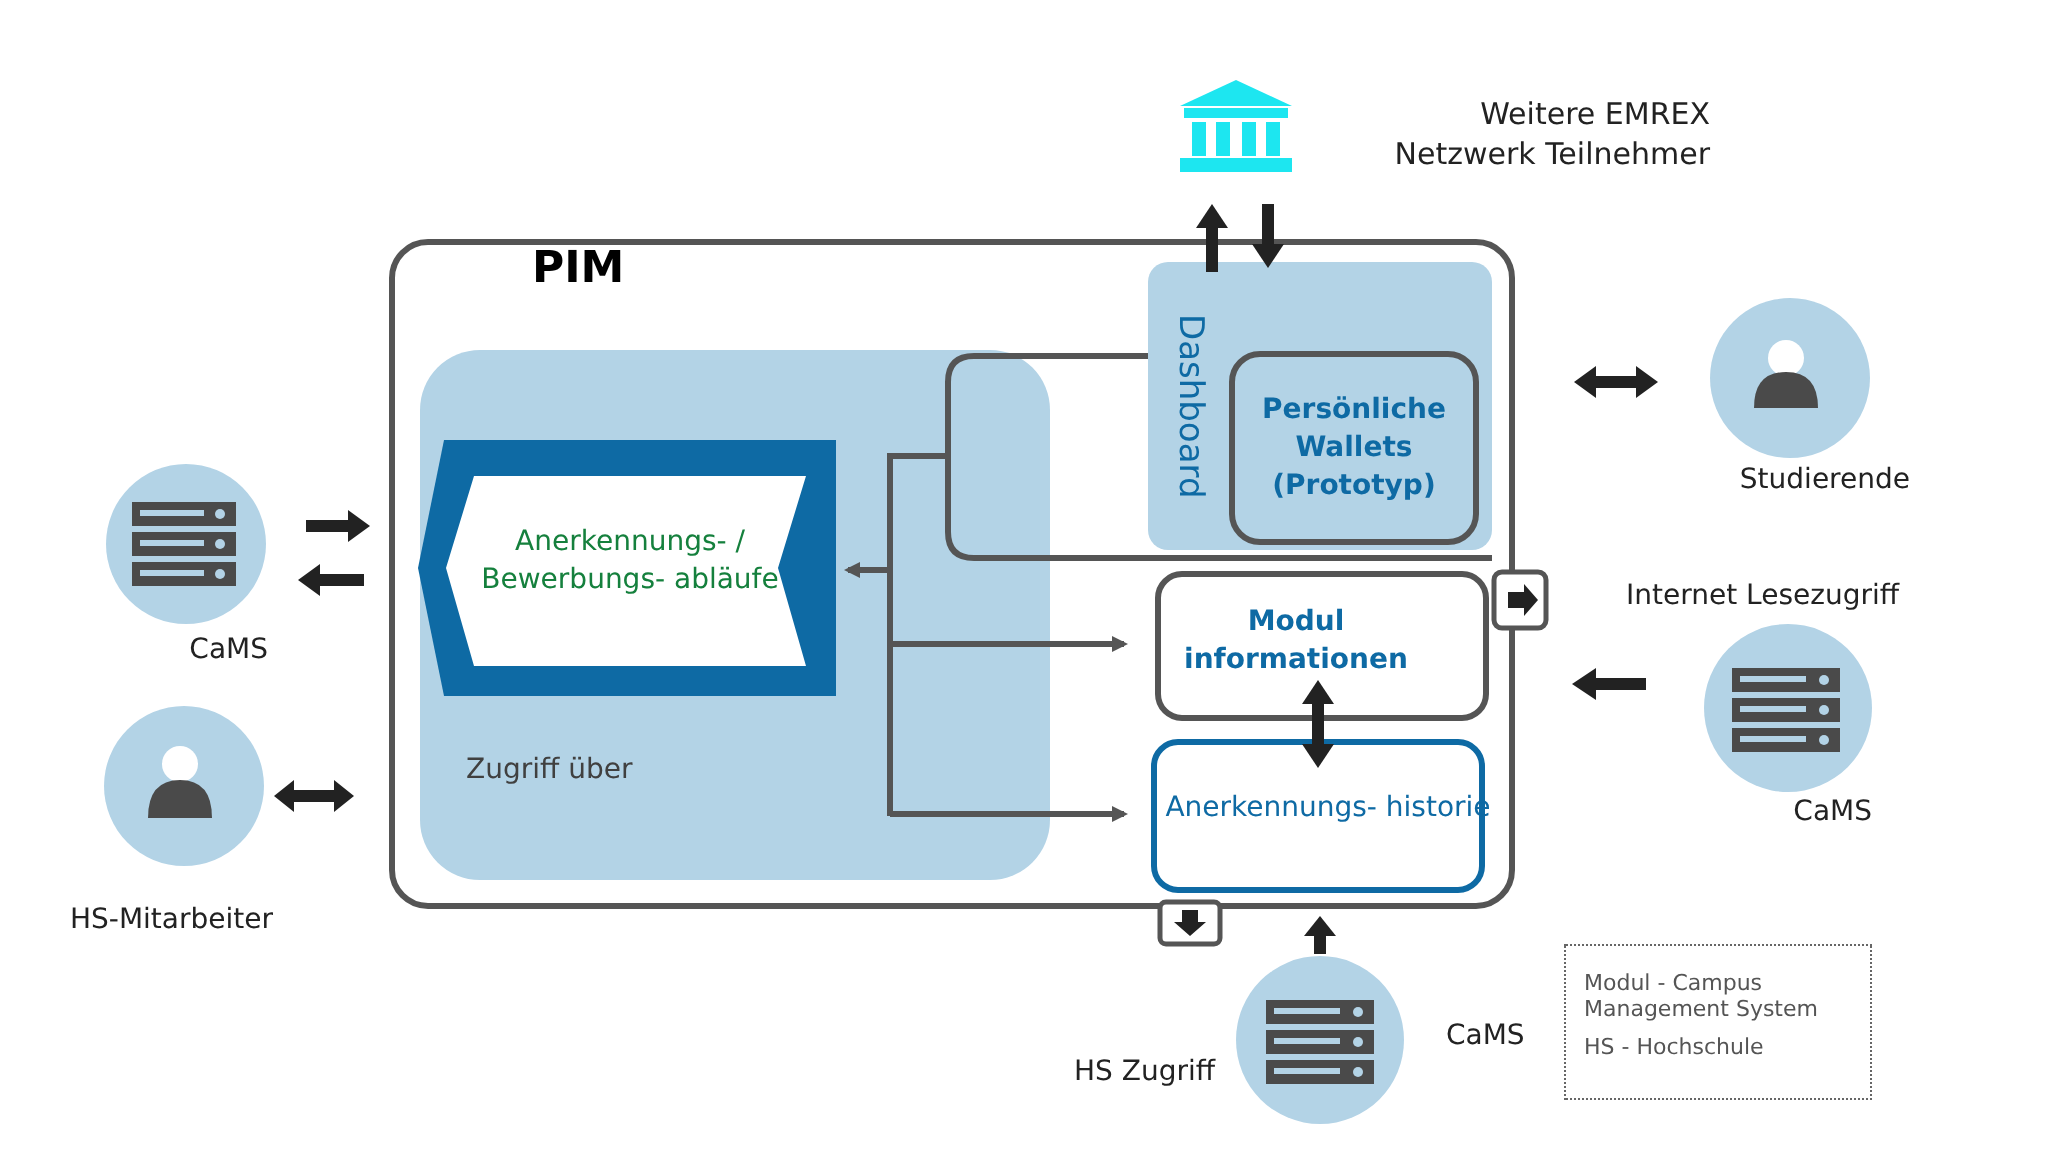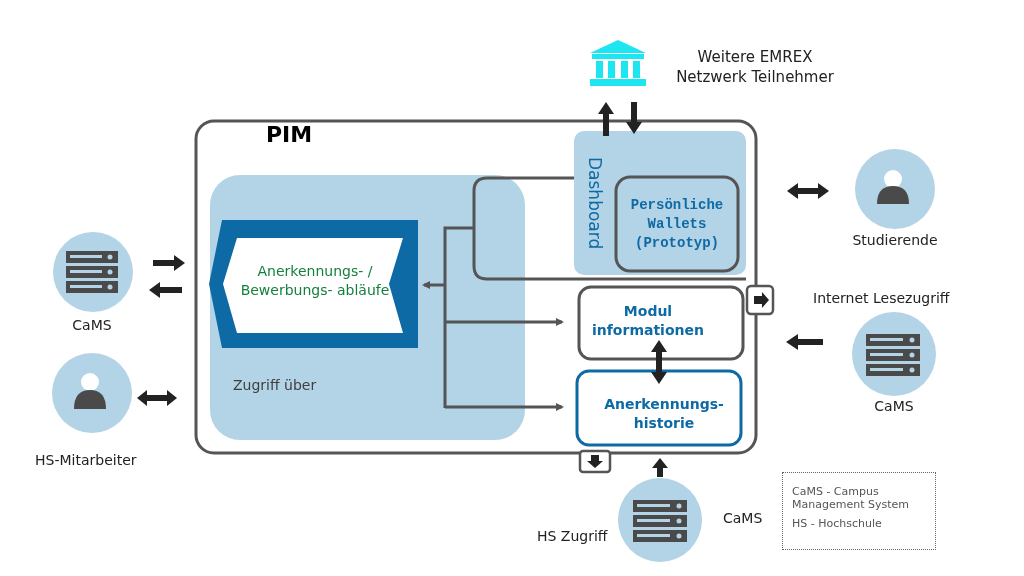--- a/index.html
+++ b/index.html
@@ -1,27 +1,27 @@
 <!DOCTYPE html>
 <html><head>
 <meta charset="utf-8">
 <style>
   html, body { margin:0; padding:0; background:#ffffff; }
   body { width:1024px; height:576px; position:relative; overflow:hidden; font-family:"DejaVu Sans", sans-serif; color:#222; }
   .abs { position:absolute; }
   svg.layer { position:absolute; left:0; top:0; }
   .txt { position:absolute; white-space:nowrap; }
-  .center { text-align:center; }
+  .center { text-align:right; }
   .pim-title { left:242px; top:122px; font-size:22px; font-weight:bold; color:#000000;margin-left:24px; }
   .process-text { left:232px; top:262px; width:166px; font-size:14px; line-height:19px; color:#15803d; text-align:center; white-space:normal; }
   .zugriff { left:233px; top:375px; font-size:14px; line-height:21px; color:#404040; }
   .dashboard { left:569px; top:200px; font-size:17px; color:#0e6aa4; transform:rotate(90deg); transform-origin:left top; }
-  .wallet { left:618px; top:196px; width:118px; font-size:14px; font-weight:bold; color:#0e6aa4; line-height:19px; text-align:center; white-space:normal;font-family:Liberation Mono, monospace; }
+  .wallet { left:618px; top:196px; width:118px; font-size:14px; font-weight:bold; color:#0e6aa4; line-height:19px; text-align:center; white-space:normal; }
   .modul { left:580px; top:302px; width:136px; font-size:14px; font-weight:bold; color:#0e6aa4; line-height:19px; text-align:center; white-space:normal; }
-  .historie { left:578px; top:395px; width:172px; font-size:14px; font-weight:bold; color:#0e6aa4; line-height:19px; text-align:center; white-space:normal; }
+  .historie { left:578px; top:395px; width:172px; font-size:14px; font-weight:normal; color:#0e6aa4; line-height:19px; text-align:center; white-space:normal; }
   .label { font-size:14px; color:#222; }
   .legend { left:782px; top:472px; width:152px; height:76px; border:1px dotted #666; }
   .legend-line { position:absolute; left:9px; font-size:11px; color:#555; line-height:13px; white-space:nowrap; }
 </style>
 </head>
 <body>
 
 <svg class="layer" width="1024" height="576" viewBox="0 0 1024 576">
   <defs>
     <marker id="ah" markerWidth="8" markerHeight="8" refX="6" refY="4" orient="auto" markerUnits="userSpaceOnUse">
@@ -177,16 +177,16 @@
 </div>
 <div class="txt label center" style="left:835px; top:232px; width:120px;">Studierende</div>
 <div class="txt label" style="left:813px; top:290px;text-align:center;">Internet Lesezugriff</div>
 <div class="txt label center" style="left:852px; top:398px; width:84px;">CaMS</div>
 <div class="txt label center" style="left:50px; top:317px; width:84px;">CaMS</div>
 <div class="txt label" style="left:35px; top:452px;">HS-Mitarbeiter</div>
 <div class="txt label" style="left:537px; top:512px;margin-top:16px;">HS Zugriff</div>
 <div class="txt label" style="left:723px; top:510px;">CaMS</div>
 
 <div class="abs legend">
-  <div class="legend-line" style="top:12px;">CaMS - Campus</div>
+  <div class="legend-line" style="top:12px;">Modul - Campus</div>
   <div class="legend-line" style="top:25px;">Management System</div>
   <div class="legend-line" style="top:44px;">HS -  Hochschule</div>
 </div>
 
 </body></html>

